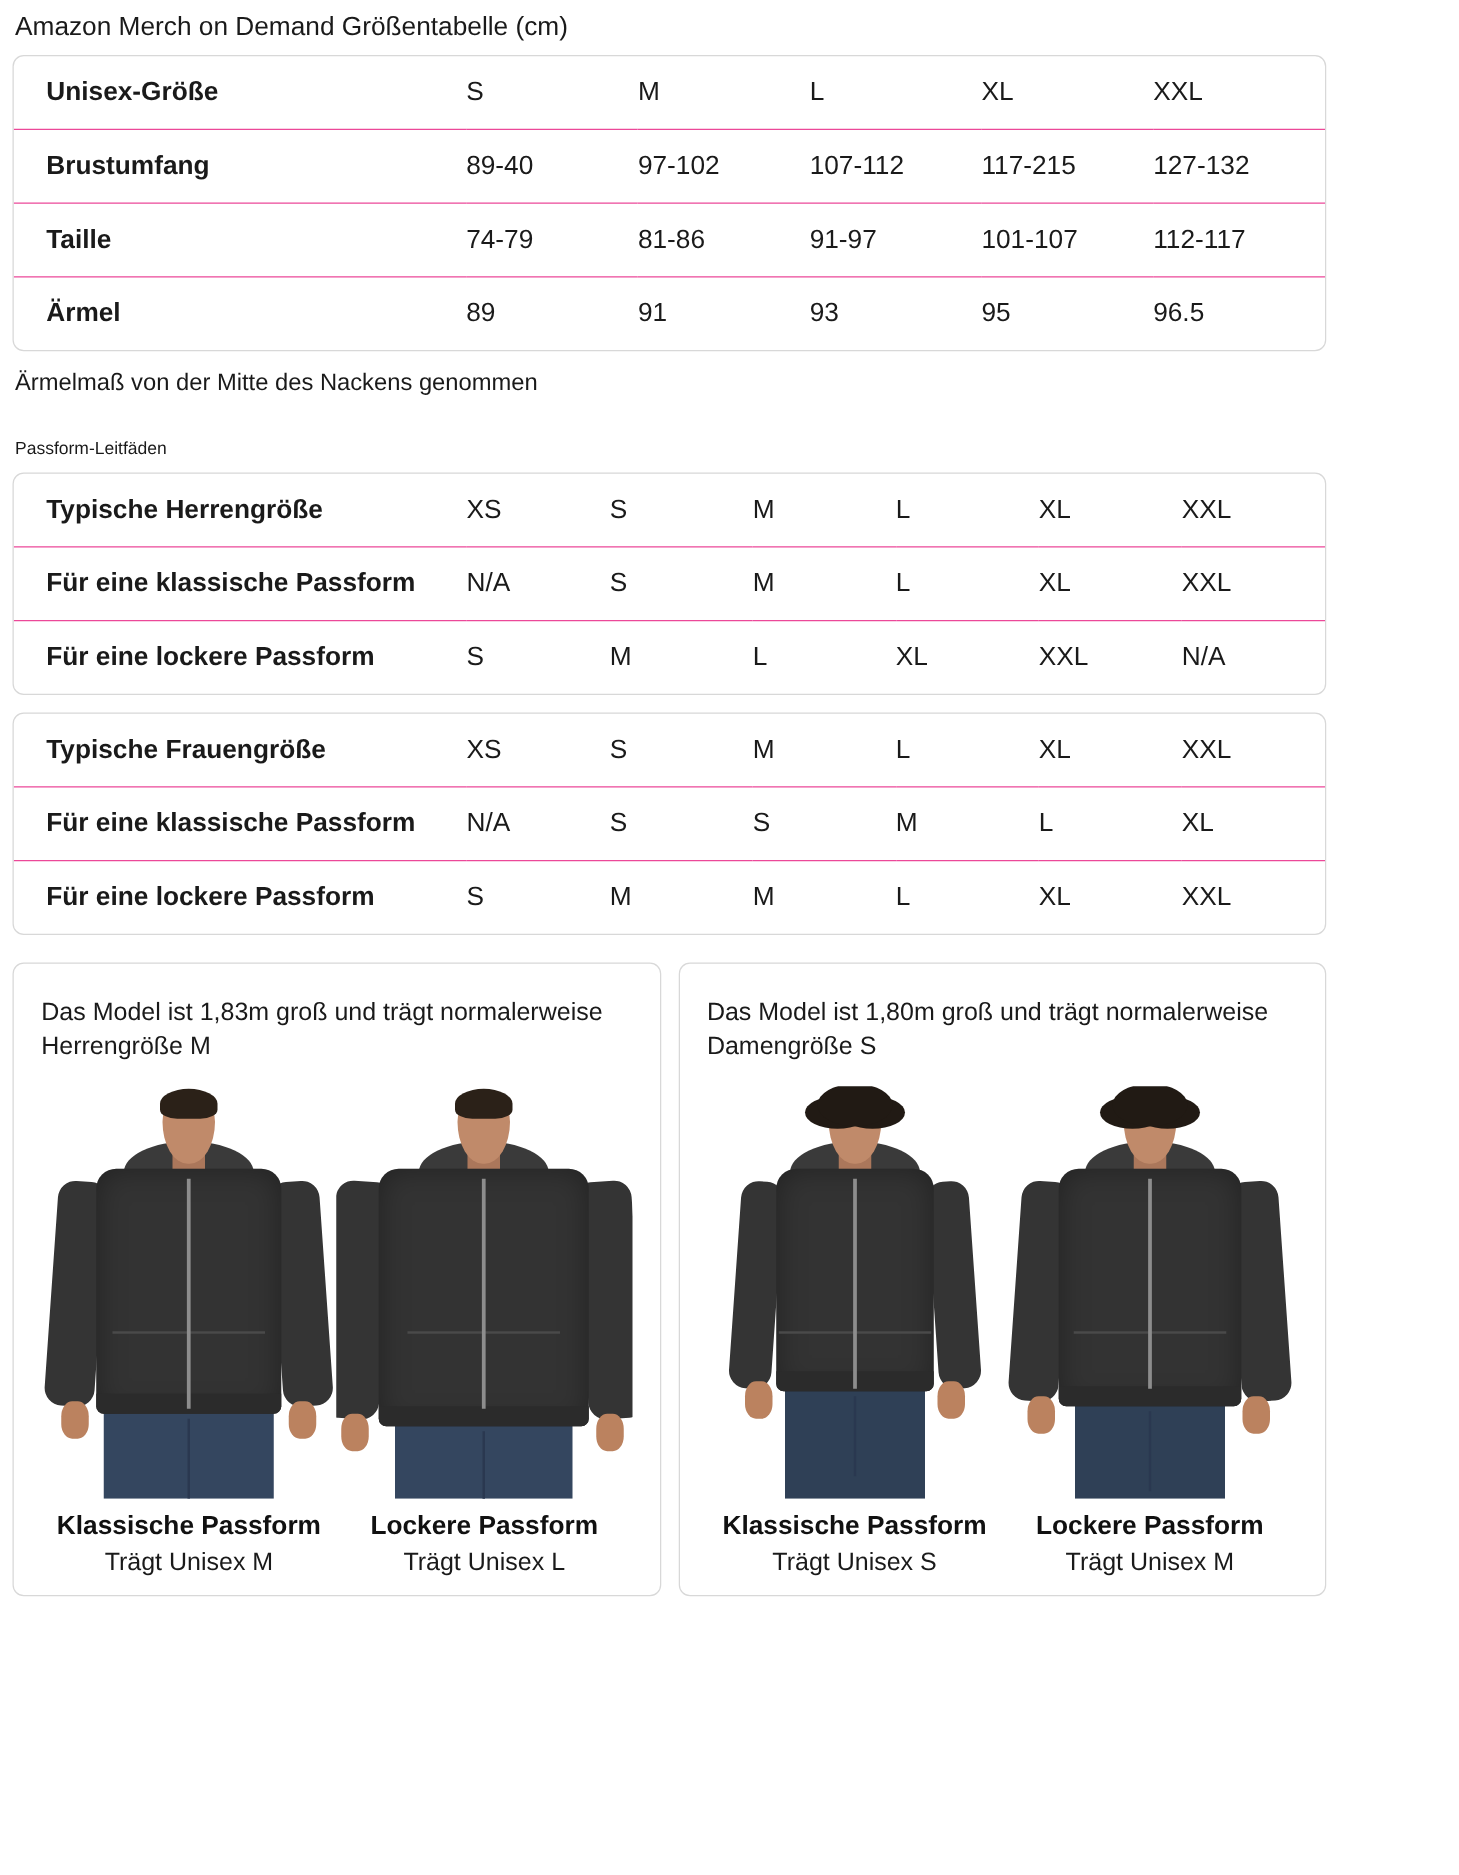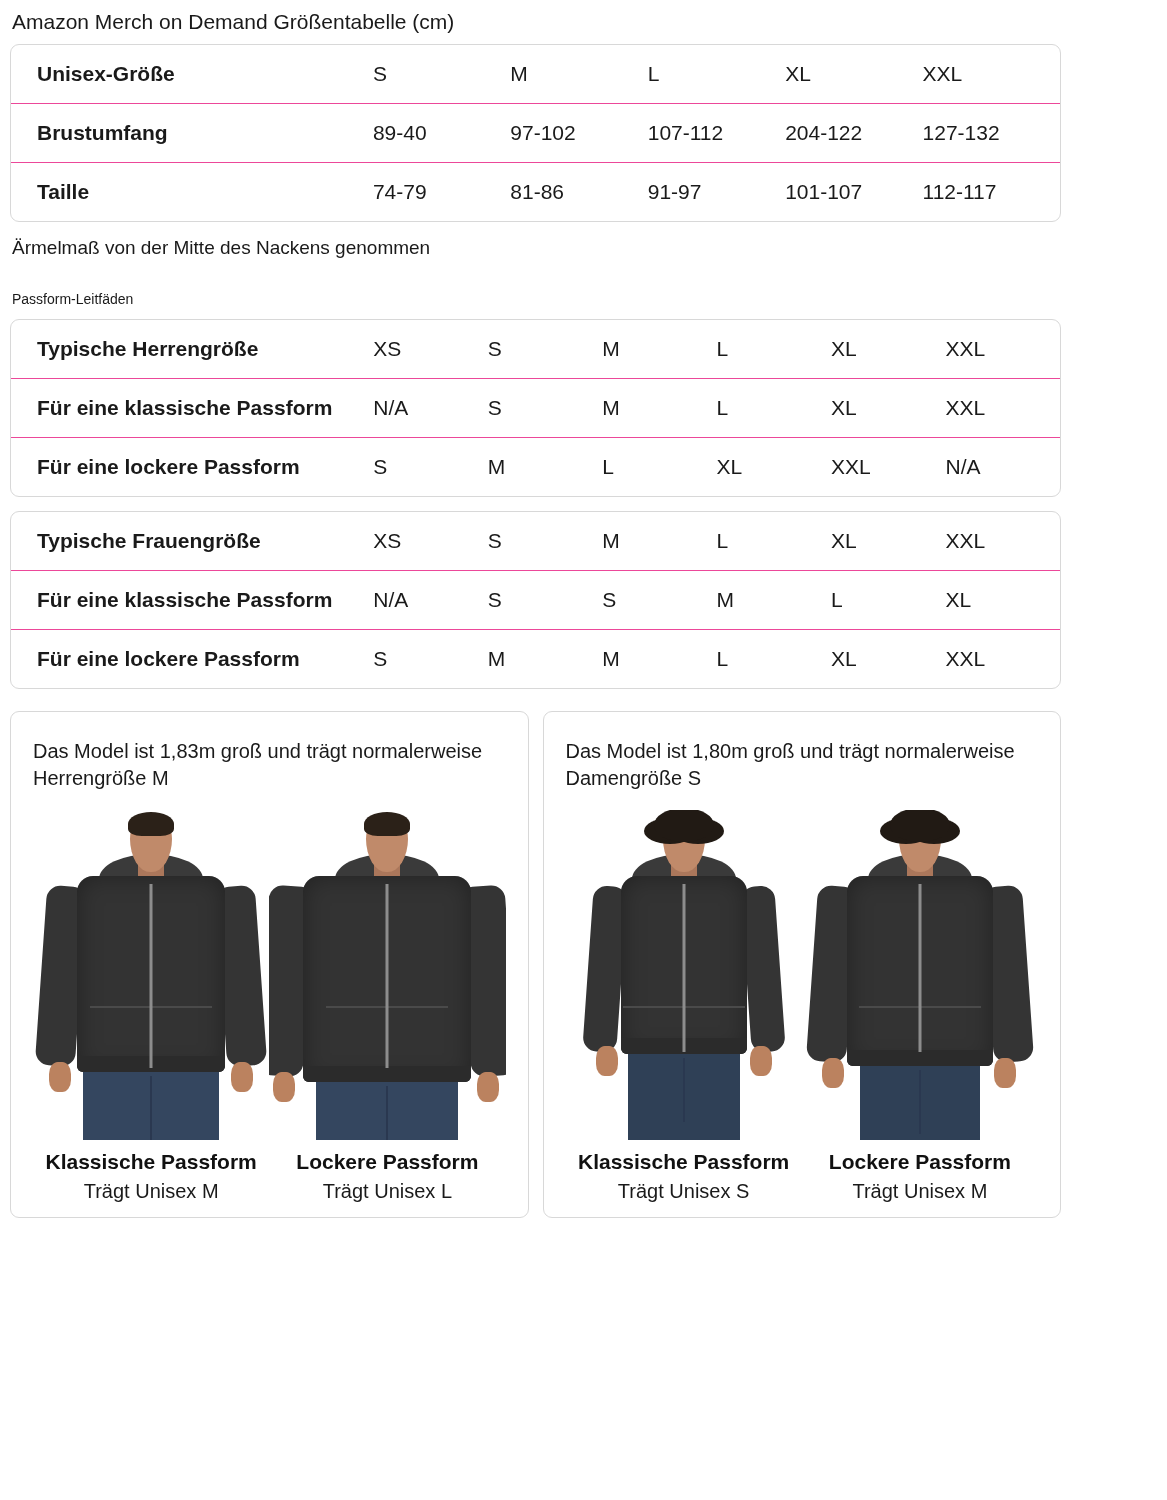--- a/index.html
+++ b/index.html
@@ -312,30 +312,38 @@
           <td class="val">M</td>
           <td class="val">L</td>
           <td class="val">XL</td>
           <td class="val">XXL</td>
         </tr>
         <tr>
           <td class="label">Brustumfang</td>
           <td class="val">89-40</td>
           <td class="val">97-102</td>
           <td class="val">107-112</td>
-          <td class="val">204-122</td>
+          <td class="val">117-215</td>
           <td class="val">127-132</td>
         </tr>
         <tr>
           <td class="label">Taille</td>
           <td class="val">74-79</td>
           <td class="val">81-86</td>
           <td class="val">91-97</td>
           <td class="val">101-107</td>
           <td class="val">112-117</td>
+        </tr>
+        <tr>
+          <td class="label">Ärmel</td>
+          <td class="val">89</td>
+          <td class="val">91</td>
+          <td class="val">93</td>
+          <td class="val">95</td>
+          <td class="val">96.5</td>
         </tr>
       </tbody>
     </table>
   </div>
 
   <div class="note">Ärmelmaß von der Mitte des Nackens genommen</div>
 
   <div class="section-label">Passform-Leitfäden</div>
 
   <div class="card">

